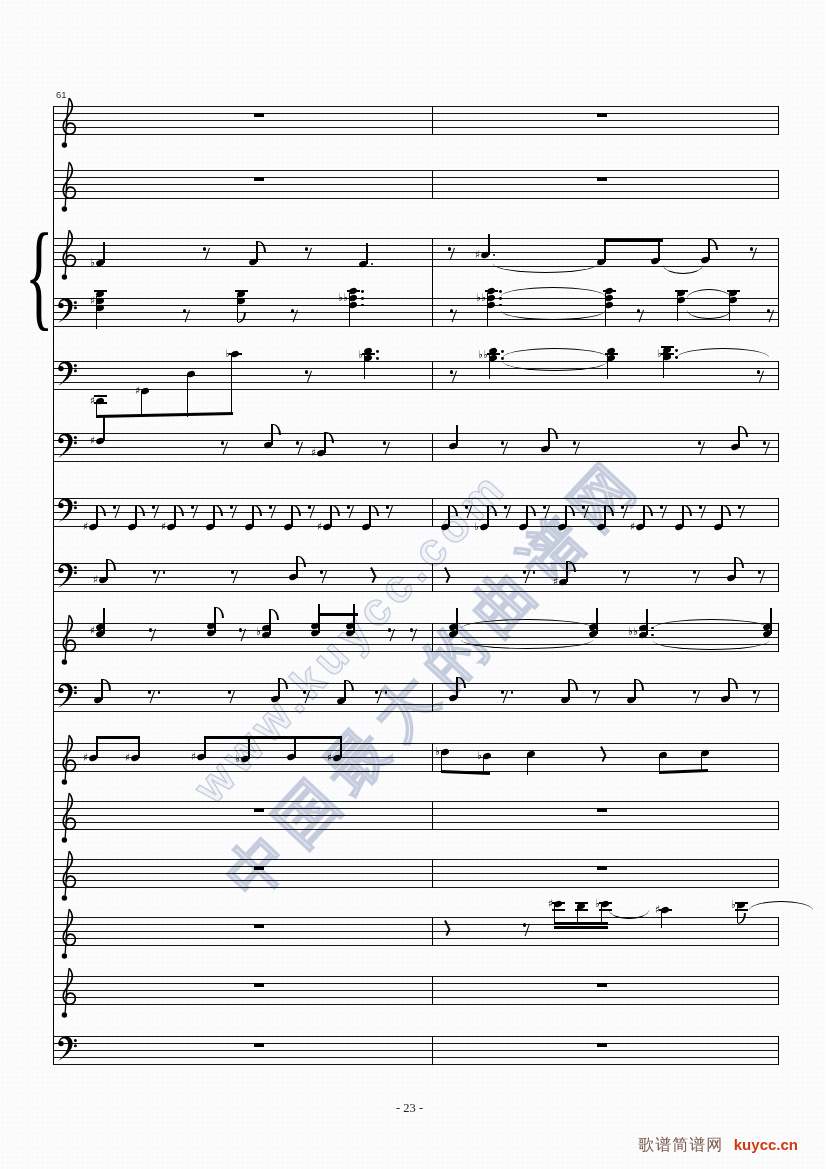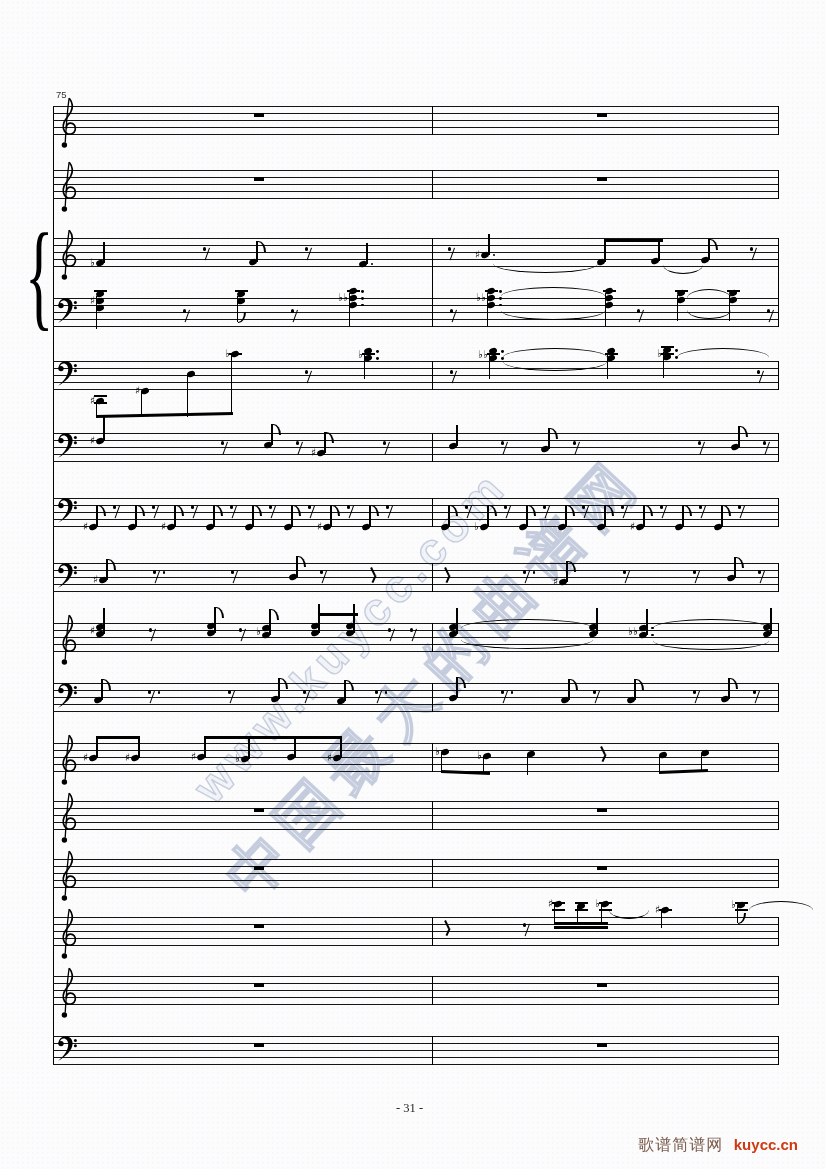--- a/index.html
+++ b/index.html
@@ -48,21 +48,21 @@
   .footer{position:absolute;right:28px;top:1135px;font-size:16px;white-space:nowrap;}
   .footer .cn{color:#7b5b4c;letter-spacing:1px;font-family:"Liberation Serif",serif;}
   .footer .url{color:#cf3a13;font-weight:bold;font-size:15px;margin-left:6px;}
 </style>
 </head>
 <body>
 
 <div class="page">
   <div class="wm wm-url">www.kuycc.com</div>
   <div class="wm wm-cn">中国最大的曲谱网</div>
-  <div class="mnum">75</div>
+  <div class="mnum">61</div>
   <div class="brace">{</div>
   <div id="score">
       <div class="sysline" style="left: 53px; top: 106px; height: 959px;"></div>
       <div class="blc" style="left: 432px; top: 238px; height: 88px;"></div>
       <div class="blc" style="left: 778px; top: 238px; height: 88px;"></div>
       <div class="staff" style="left: 53px; top: 106px; width: 726px;">
         <span class="clef" style="left: 4px; top: -9px;"><svg width="21" height="54" viewBox="0 0 21 54">
             <path d="M12.2 1.2 C15.4 5 16 10.4 13.8 15 C12 18.6 8.6 21.6 7 25.4 C5.4 29.4 6.2 34 9.6 36.2 C13 38.4 17.2 36.8 18.2 33 C19.2 29.2 16.6 26 13.2 26.2 C10.4 26.4 8.8 28.8 9.6 31.4" fill="none" stroke="#000" stroke-width="1.7"></path>
             <path d="M12.2 1.2 C10.4 12 9.4 26 8.2 45.6" fill="none" stroke="#000" stroke-width="1.3"></path>
             <circle cx="7.4" cy="48" r="2.7" fill="#000"></circle>
@@ -602,18 +602,18 @@
             <circle cx="5" cy="8.6" r="2.7" fill="#000"></circle>
             <circle cx="19.4" cy="5.6" r="1.5" fill="#000"></circle>
             <circle cx="19.4" cy="10.8" r="1.5" fill="#000"></circle>
           </svg></span>
         <div class="bl" style="left: 379px;"></div>
         <div class="bl" style="left: 725px;"></div>
         <div class="wr" style="left: 201px; top: 7.3px;"></div>
         <div class="wr" style="left: 544px; top: 7.3px;"></div>
       </div>
     </div>
-  <div class="pnum">- 31 -</div>
+  <div class="pnum">- 23 -</div>
   <div class="footer">
     <span class="cn">歌谱简谱网</span>
     <span class="url">kuycc.cn</span>
   </div>
 </div>
 
 </body></html>

